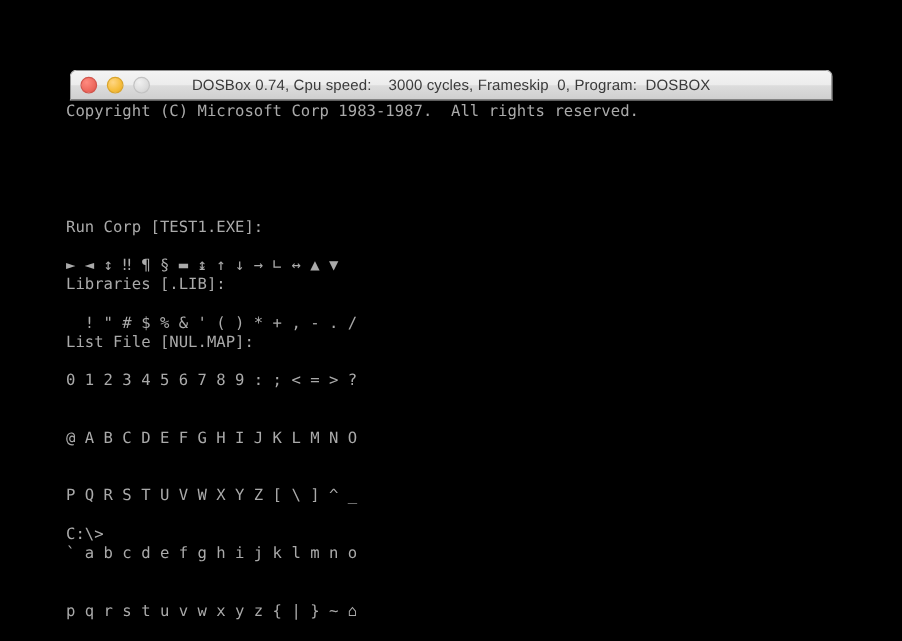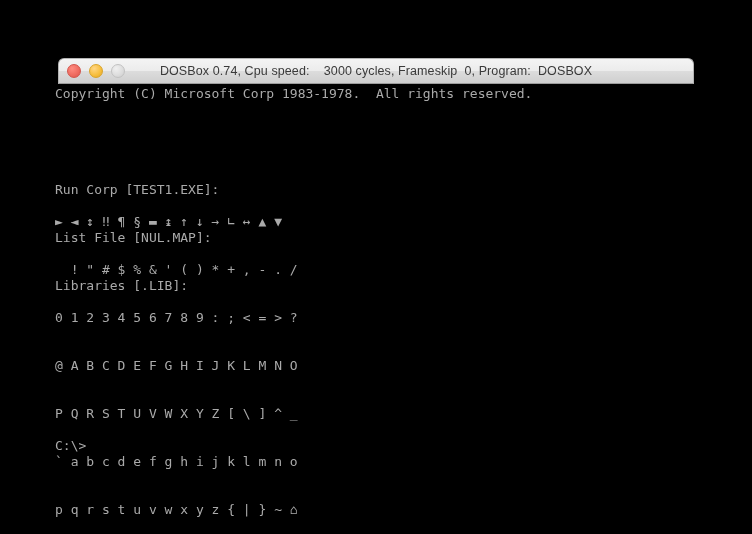--- a/index.html
+++ b/index.html
@@ -140,25 +140,25 @@
       <div id="traffic-lights">
         <span class="light close"></span>
         <span class="light minimize"></span>
         <span class="light zoom"></span>
       </div>
       <div id="titlebar-title">DOSBox 0.74, Cpu speed:    3000 cycles, Frameskip  0, Program:  DOSBOX</div>
     </div>
   </div>
 
   <div id="console">
-    <div class="cline">Copyright (C) Microsoft Corp 1983-1978.  All rights reserved.</div>
+    <div class="cline">Copyright (C) Microsoft Corp 1983-1987.  All rights reserved.</div>
     <div class="cline blank"></div>
     <div class="cline">Run Corp [TEST1.EXE]:</div>
+    <div class="cline">Libraries [.LIB]:</div>
     <div class="cline">List File [NUL.MAP]:</div>
-    <div class="cline">Libraries [.LIB]:</div>
     <div class="cline blank"></div>
   </div>
 
   <div id="charmap">
     <div class="maprow">► ◄ ↕ ‼ ¶ § ▬ ↨ ↑ ↓ → ∟ ↔ ▲ ▼</div>
     <div class="maprow">  ! " # $ % &amp; ' ( ) * + , - . /</div>
     <div class="maprow">0 1 2 3 4 5 6 7 8 9 : ; &lt; = &gt; ?</div>
     <div class="maprow">@ A B C D E F G H I J K L M N O</div>
     <div class="maprow">P Q R S T U V W X Y Z [ \ ] ^ _</div>
     <div class="maprow">` a b c d e f g h i j k l m n o</div>

